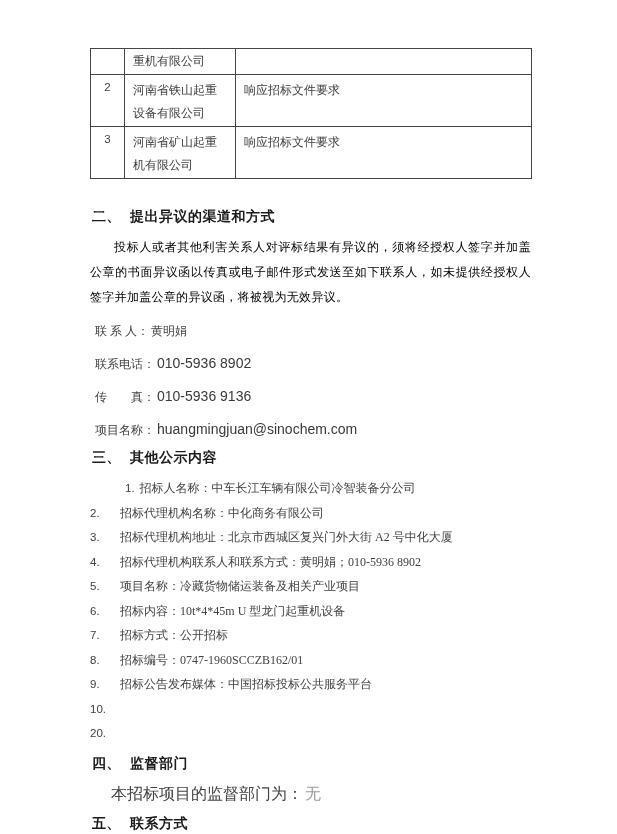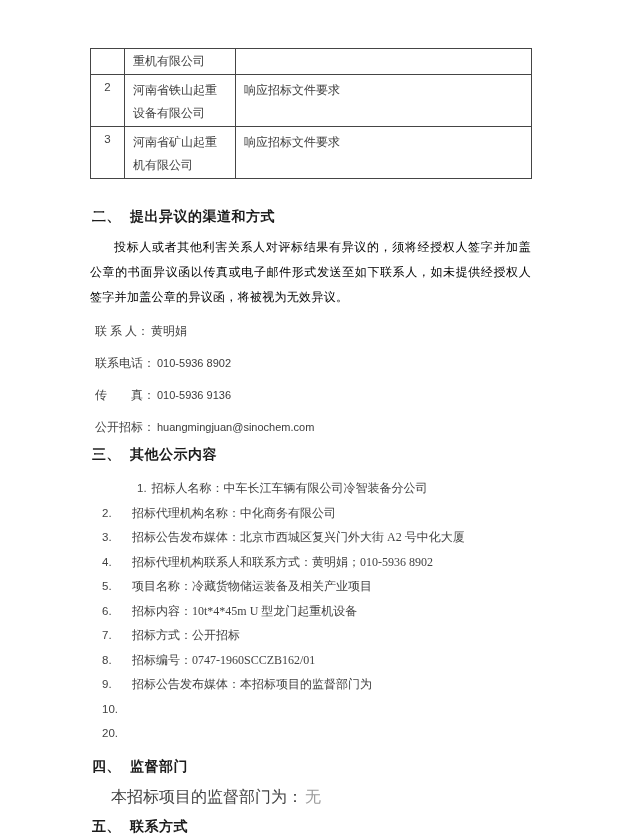--- a/index.html
+++ b/index.html
@@ -37,24 +37,24 @@
   
   .para{
     width:441px;font-size:12px;line-height:25px;color:#000000;
     text-indent:2em;text-align:justify;letter-spacing:0.3px;
     margin:2px 0 6px 0;
   }
 
   
   .c-line{margin-left:5px;line-height:21px;font-size:12px;color:#424242;white-space:pre;margin-top:11px;}
   .c-line .val{margin-left:2px;}
-  .c-line .latin{font-family:"Liberation Sans",sans-serif;font-size:11px;color:#3a3a3a;}
+  .c-line .latin{font-family:"Liberation Sans",sans-serif;font-size:14px;color:#3a3a3a;}
 
   
-  .olist{margin:12px;padding:0;}
+  .olist{margin:0;padding:0;}
   .li{display:flex;line-height:24.5px;font-size:12px;color:#424242;}
   .li .li-num{width:30px;flex:0 0 30px;font-family:"Liberation Sans",sans-serif;font-size:11.5px;padding-left:0px;}
   .li.first{display:block;margin-left:35px;}
   .li.first .li-num{display:inline;font-family:"Liberation Sans",sans-serif;font-size:11.5px;margin-right:5px;}
   .li.first .li-text{display:inline;}
 
   
   .sup-line{margin-left:21px;line-height:24px;font-size:16px;color:#424242;}
   .sup-line .none-val{color:#9b9b9b;margin-left:2px;}
 
@@ -96,36 +96,36 @@
 
   <div class="sec-h">
     <span class="h-num">二、</span>
     <span class="h-txt">提出异议的渠道和方式</span>
   </div>
   <div class="para">投标人或者其他利害关系人对评标结果有异议的，须将经授权人签字并加盖公章的书面异议函以传真或电子邮件形式发送至如下联系人，如未提供经授权人签字并加盖公章的异议函，将被视为无效异议。</div>
 
   <div class="c-line"><span>联 系 人：</span><span class="val">黄明娟</span></div>
   <div class="c-line"><span>联系电话：</span><span class="val latin">010-5936 8902</span></div>
   <div class="c-line"><span>传　　真：</span><span class="val latin">010-5936 9136</span></div>
-  <div class="c-line"><span>公开招标：</span><span class="val latin">huangmingjuan@sinochem.com</span></div>
+  <div class="c-line"><span>项目名称：</span><span class="val latin">huangmingjuan@sinochem.com</span></div>
 
   <div class="sec-h h-gap-sm">
     <span class="h-num">三、</span>
     <span class="h-txt">其他公示内容</span>
   </div>
 
   <div class="olist">
     <div class="li first"><span class="li-num">1.</span><span class="li-text">招标人名称：中车长江车辆有限公司冷智装备分公司</span></div>
     <div class="li">
         <span class="li-num">2.</span>
         <span class="li-text">招标代理机构名称：中化商务有限公司</span>
       </div>
     <div class="li">
         <span class="li-num">3.</span>
-        <span class="li-text">招标公告发布媒体：北京市西城区复兴门外大街 A2 号中化大厦</span>
+        <span class="li-text">招标代理机构地址：北京市西城区复兴门外大街 A2 号中化大厦</span>
       </div>
     <div class="li">
         <span class="li-num">4.</span>
         <span class="li-text">招标代理机构联系人和联系方式：黄明娟；010-5936 8902</span>
       </div>
     <div class="li">
         <span class="li-num">5.</span>
         <span class="li-text">项目名称：冷藏货物储运装备及相关产业项目</span>
       </div>
     <div class="li">
@@ -135,21 +135,21 @@
     <div class="li">
         <span class="li-num">7.</span>
         <span class="li-text">招标方式：公开招标</span>
       </div>
     <div class="li">
         <span class="li-num">8.</span>
         <span class="li-text">招标编号：0747-1960SCCZB162/01</span>
       </div>
     <div class="li">
         <span class="li-num">9.</span>
-        <span class="li-text">招标公告发布媒体：本招标项目的监督部门为</span>
+        <span class="li-text">招标公告发布媒体：中国招标投标公共服务平台</span>
       </div>
     <div class="li">
         <span class="li-num">10.</span>
       </div>
     <div class="li">
         <span class="li-num">20.</span>
       </div>
   </div>
 
   <div class="sec-h h-gap-md">

